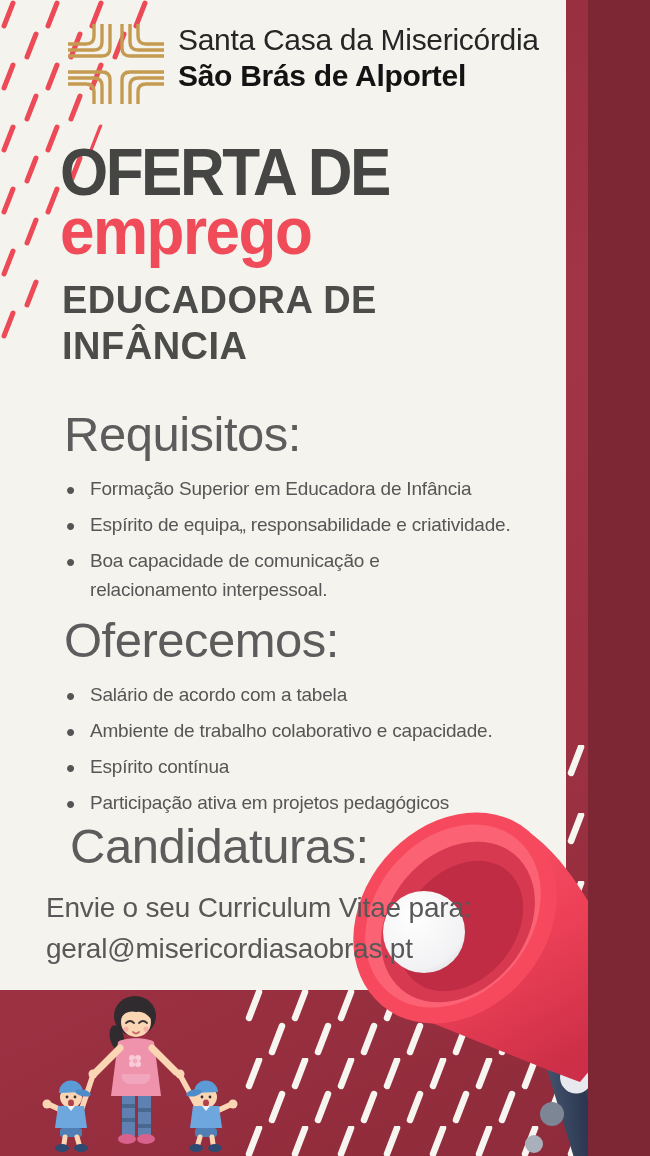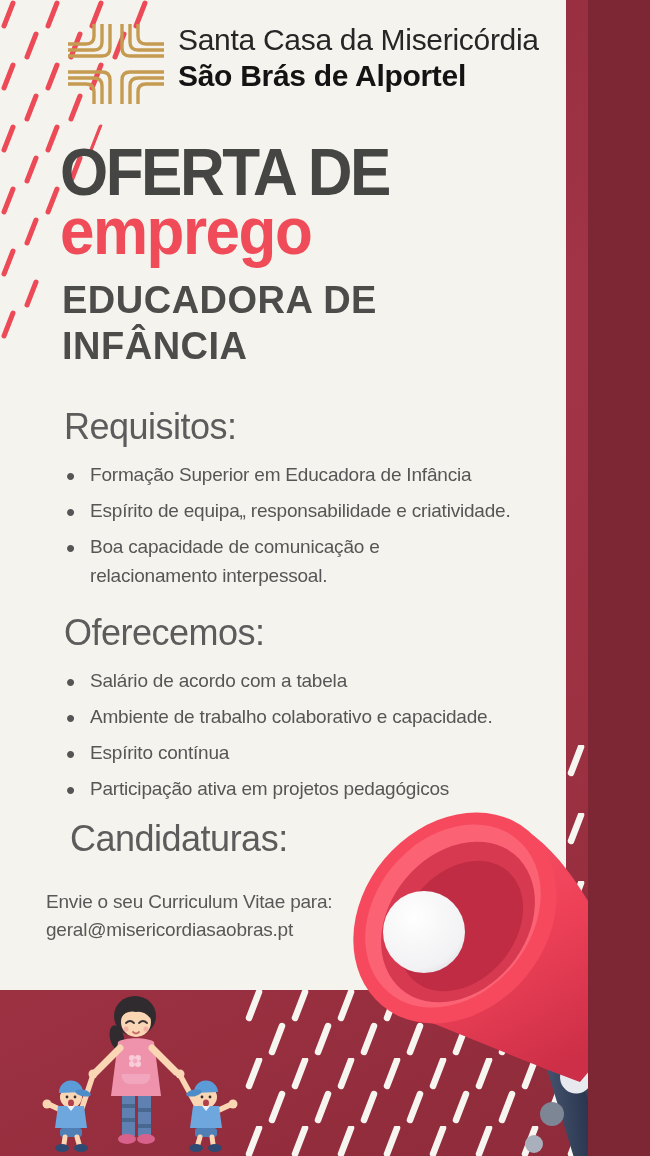--- a/index.html
+++ b/index.html
@@ -21,32 +21,32 @@
   .org{position:absolute;left:178px;top:24px;z-index:4;line-height:1.08;}
   .org .l1{font-size:30px;color:#262626;font-weight:400;letter-spacing:-0.3px;}
   .org .l2{font-size:30px;color:#131313;font-weight:700;letter-spacing:-0.3px;margin-top:4px;}
   
   .title{position:absolute;left:60px;top:141px;z-index:4;transform:scaleY(1.08);transform-origin:left top;line-height:0.95;}
   .title .t1{font-size:62px;font-weight:700;color:#454544;letter-spacing:-2.5px;}
   .title .t2{font-size:62px;font-weight:700;color:#ef4b58;letter-spacing:-1.5px;margin-top:-4px;}
   .role{position:absolute;left:62px;top:278px;z-index:4;font-size:38px;font-weight:700;color:#4c4c4b;line-height:1.2;letter-spacing:0.5px;}
   
   .section{position:absolute;left:64px;z-index:7;}
-  .section h2{margin:0;font-size:36px;font-weight:400;color:#5c5c5c;letter-spacing:-0.5px;}
+  .section h2{margin:0;font-size:49px;font-weight:400;color:#5c5c5c;letter-spacing:-0.5px;}
   .section ul{margin:12px 0 0 0;padding:0;list-style:none;width:492px;}
   .section li{
     position:relative;padding-left:26px;margin:0 0 7px 0;
     font-size:19px;line-height:1.53;color:#565656;letter-spacing:-0.2px;white-space:pre-line;
   }
   .section li::before{content:"•";position:absolute;left:2px;top:-3px;font-size:26px;color:#555;}
   .sec-req{top:406px;}
   .sec-off{top:612px;}
   .sec-cand{top:818px;left:46px;}
   .sec-cand h2{margin-left:24px;}
-  .cand-body{margin-top:28px;font-size:19px;color:#585858;line-height:1.45;letter-spacing:-0.2px;}
+  .cand-body{margin-top:14px;font-size:28px;color:#585858;line-height:1.45;letter-spacing:-0.2px;}
   
   .megaphone{position:absolute;left:320px;top:770px;width:330px;height:386px;z-index:6;overflow:visible;}
   .teacher{position:absolute;left:34px;top:974px;width:212px;height:182px;z-index:7;}
 </style>
 </head>
 <body>
 
 <div class="stage">
 
   <div class="panel"></div>

